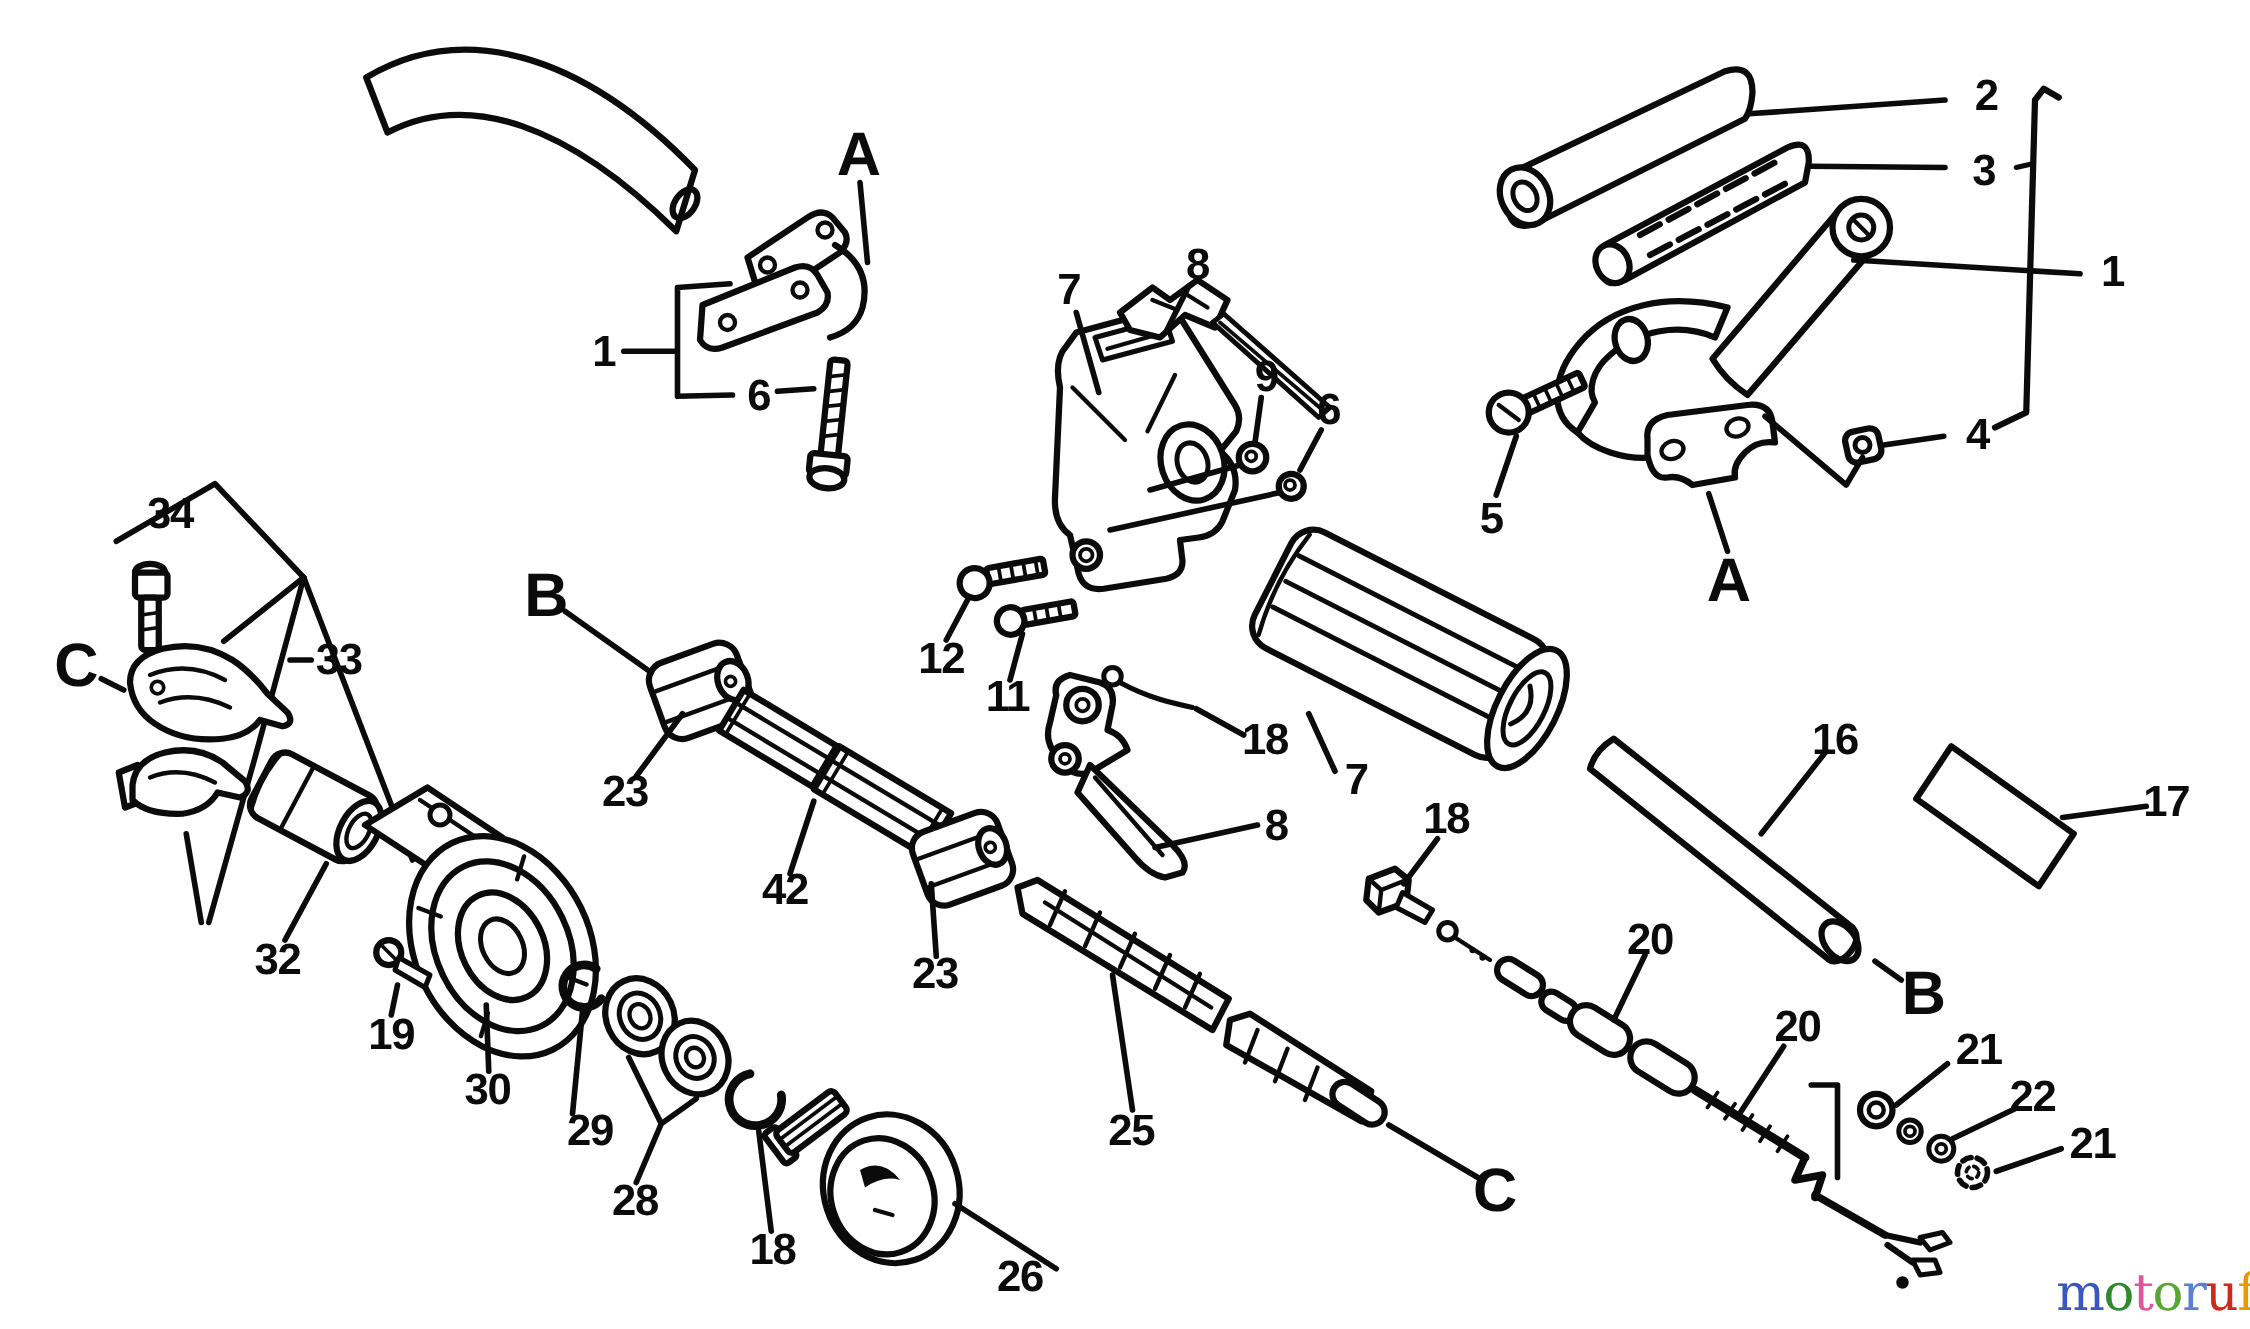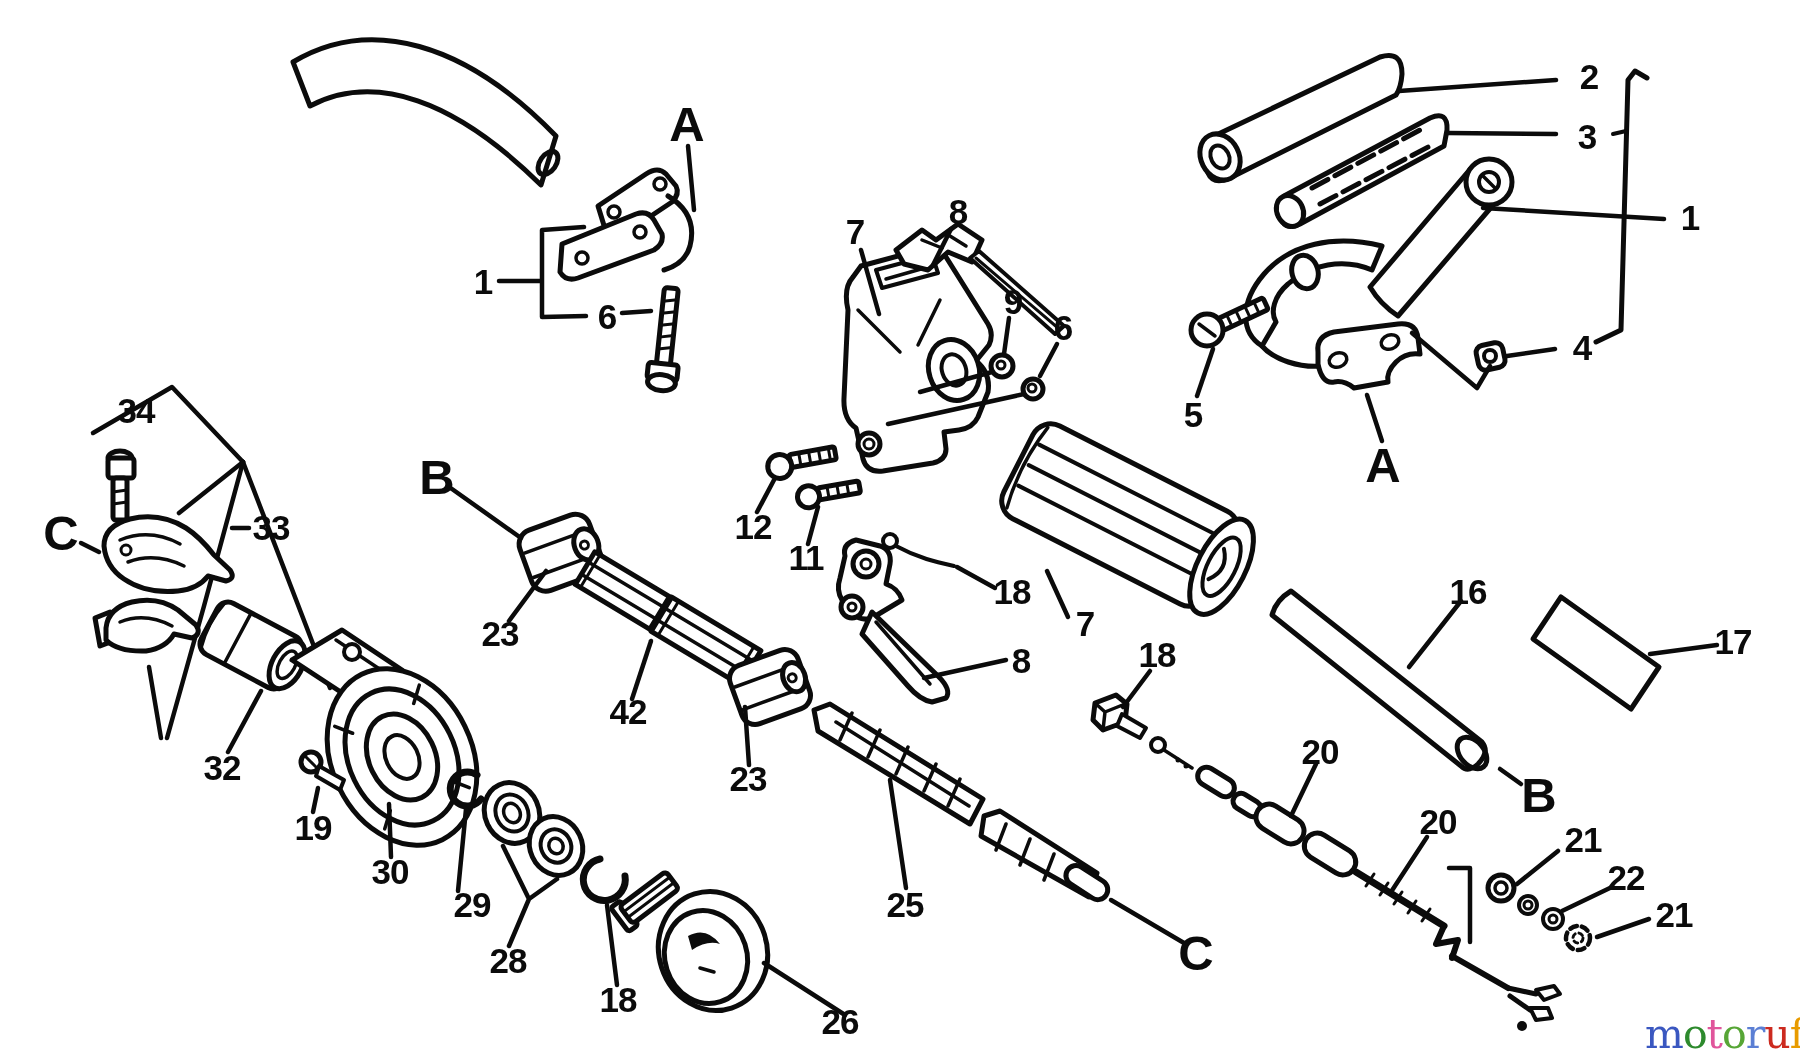--- a/index.html
+++ b/index.html
@@ -377,21 +377,21 @@
   <div class="lbl" style="left:500px;top:634px">23</div>
   <div class="lbl" style="left:628px;top:712px">42</div>
   <div class="lbl" style="left:753px;top:527px">12</div>
   <div class="lbl" style="left:806px;top:558px">11</div>
   <div class="lbl" style="left:1012px;top:592px">18</div>
   <div class="lbl" style="left:1021px;top:661px">8</div>
   <div class="lbl" style="left:1085px;top:624px">7</div>
   <div class="lbl" style="left:1157px;top:655px">18</div>
   <div class="lbl" style="left:748px;top:779px">23</div>
   <div class="lbl" style="left:905px;top:905px">25</div>
-  <div class="lbl" style="left:840px;top:1022px">26</div>
+  <div class="lbl" style="left:816px;top:1022px">26</div>
   <div class="lbl" style="left:618px;top:1000px">18</div>
   <div class="lbl" style="left:508px;top:961px">28</div>
   <div class="lbl" style="left:472px;top:905px">29</div>
   <div class="lbl" style="left:390px;top:872px">30</div>
   <div class="lbl" style="left:313px;top:828px">19</div>
   <div class="lbl" style="left:222px;top:768px">32</div>
   <div class="lbl" style="left:1468px;top:592px">16</div>
   <div class="lbl" style="left:1733px;top:642px">17</div>
   <div class="lbl ref" style="left:1539px;top:795px">B</div>
   <div class="lbl" style="left:1320px;top:752px">20</div>

